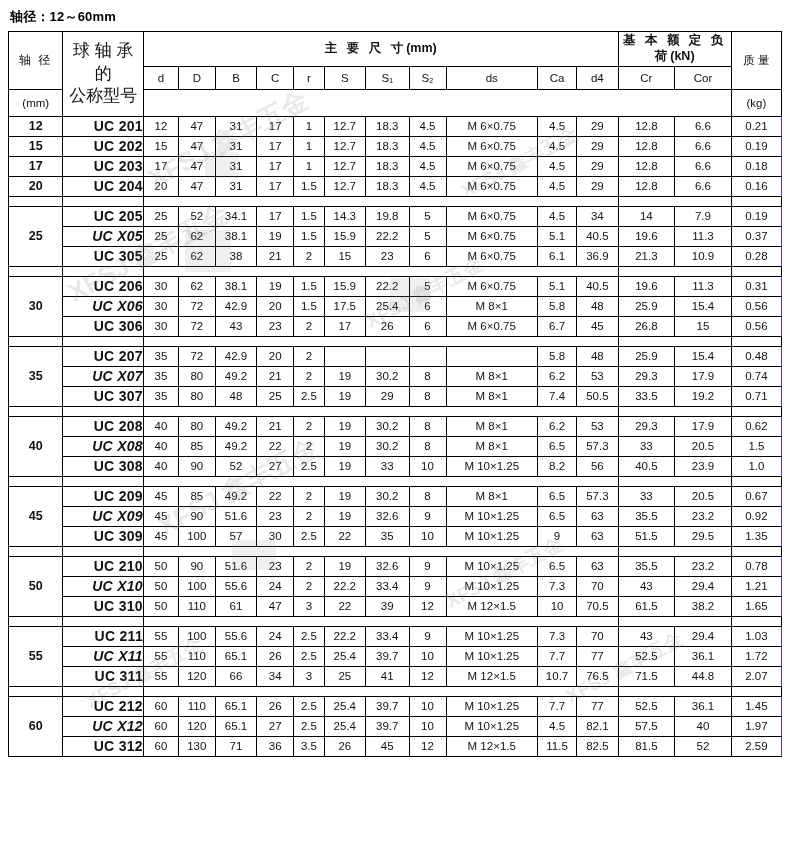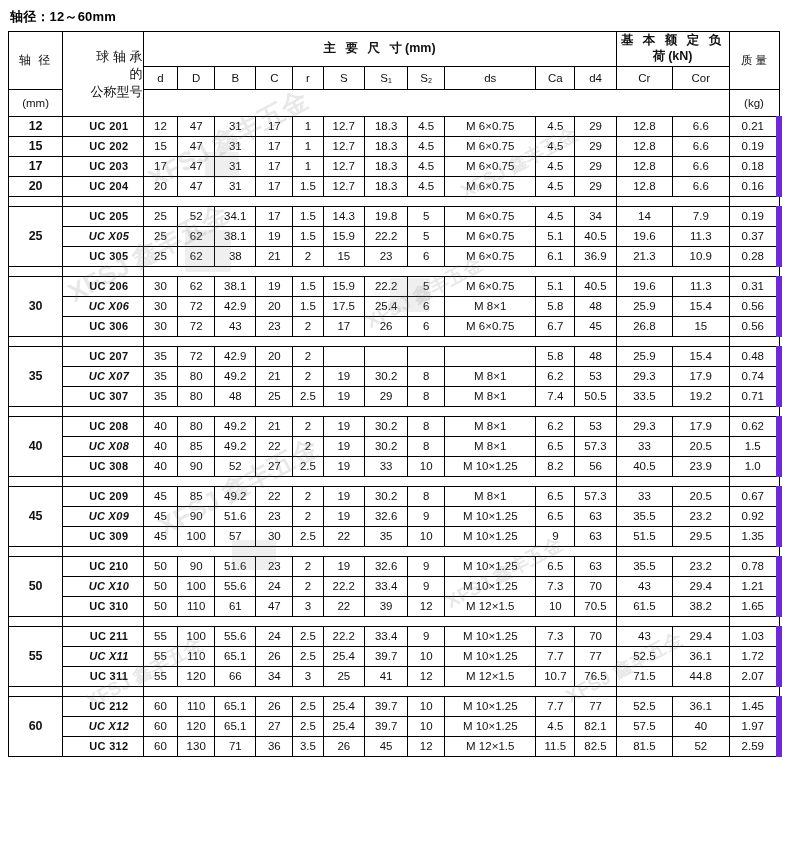--- a/index.html
+++ b/index.html
@@ -72,51 +72,51 @@
   }
   thead th.grouphdr .paren { letter-spacing: 0; }
   thead th.sub {
     font-size: 11.5px;
     font-weight: normal;
     height: 22px;
   }
   thead th.vtall { height: 34px; }
   thead th.unit  { height: 26px; font-size: 11.5px; }
   thead th.bore1 { height: 34px; font-size: 12px; letter-spacing: 2px; }
-  thead th.model1 { line-height: 1.35; font-size: 13px; text-align: right; }
+  thead th.model1 { line-height: 1.35; font-size: 17px; }
 
   tbody td {
     height: 19px;
     line-height: 19px;
     border-left: none;
     border-right: none;
     border-top: none;
     border-bottom: none;
     font-size: 11.5px;
   }
   tbody tr td.bore {
     font-weight: bold;
     font-size: 12.5px;
     border-left: 1px solid #000;
     border-right: 1px solid #000;
     background: transparent;
   }
   tbody tr td.model {
     font-weight: bold;
-    font-size: 11px;
-    text-align: center;
+    font-size: 14px;
+    text-align: right;
     padding-left: 12px;
     border-right: 1px solid #000;
     letter-spacing: 0.3px;
   }
   tbody tr td.model.ital {
     font-style: italic;
   }
   tbody tr td.lastcol {
-    border-right: 6px solid #6d28d9;
+    border-right: 1px solid #6d28d9;
   }
   tbody td.sep-left { border-left: 1px solid #000; }
   
   tbody tr.grp-first td { border-top: 1px solid #000; }
   tbody tr.spacer td {
     height: 9px;
     line-height: 9px;
     border-left: none; border-right: none;
   }
   tbody tr.spacer td.bore { border-left: 1px solid #000; border-right: 1px solid #000; }

